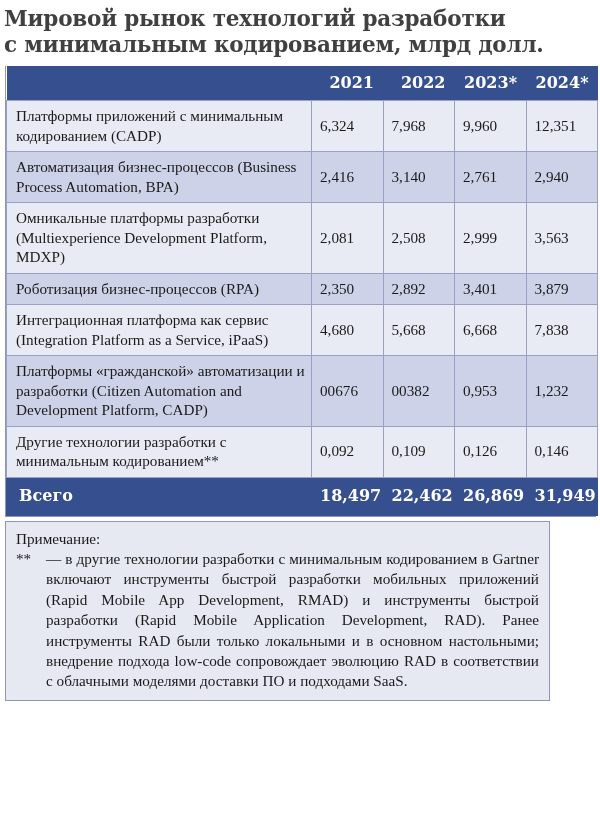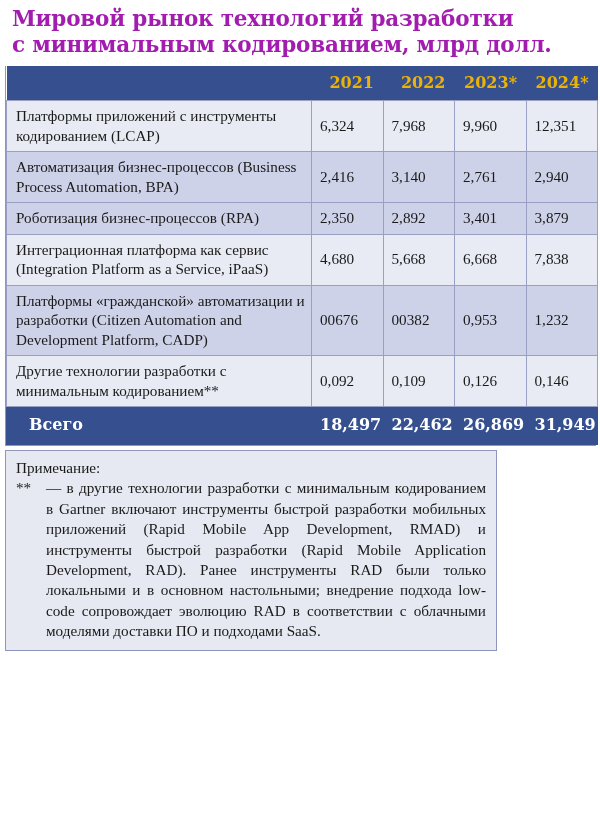--- a/index.html
+++ b/index.html
@@ -16,22 +16,22 @@
     -webkit-font-smoothing: antialiased;
   }
 
   
   .page-title {
     font-family: "DejaVu Serif", "Liberation Serif", serif;
     font-weight: bold;
     font-size: 21.5px;
     line-height: 26px;
     letter-spacing: -0.2px;
-    color: #a21caf;
-    padding: 6px 6px 0 12px;
+    color: #404040;
+    padding: 6px 6px 0 4px;
     margin: 0;
   }
   .page-title .t-line { display: block; white-space: nowrap; }
 
   
   .table-wrap {
     margin: 8px 4px 0 5px;
     border: 1px solid #8f95bd;
     border-top: none;
     box-sizing: border-box;
@@ -40,21 +40,21 @@
     border-collapse: collapse;
     width: 591px;
     table-layout: fixed;
     font-size: 15.2px;
   }
   table.data col.c-name  { width: 305px; }
   table.data col.c-num   { width: 71.5px; }
 
   thead th {
     background: #36508f;
-    color: #eab308;
+    color: #ffffff;
     font-family: "DejaVu Serif", "Liberation Serif", serif;
     font-weight: bold;
     font-size: 16px;
     height: 32px;
     padding: 0 9px 2px 0;
     text-align: right;
     border: none;
     vertical-align: middle;
   }
   thead th.h-blank { text-align: left; }
@@ -81,30 +81,30 @@
     background: #36508f;
     color: #ffffff;
     font-family: "DejaVu Serif", "Liberation Serif", serif;
     font-weight: bold;
     font-size: 16px;
     border-color: #36508f;
     height: 30px;
     padding-top: 3px;
     padding-bottom: 4px;
   }
-  tbody tr.total td.name { padding-left: 22px; }
+  tbody tr.total td.name { padding-left: 12px; }
   tbody tr.total td.num  { padding-right: 10px; }
 
   
   .notes {
     margin: 4px 4px 0 5px;
     background: #e6e8f2;
     border: 1px solid #8f95bd;
     box-sizing: border-box;
-    width: 492px;
+    width: 545px;
     padding: 7px 10px 8px 10px;
     font-size: 15.2px;
     line-height: 20.4px;
   }
   .notes .n-line { display: block; }
   .notes .n-body {
     display: block;
     position: relative;
     padding-left: 30px;
   }
@@ -142,32 +142,39 @@
       <tr>
         <th class="h-blank"></th>
         <th>2021</th>
         <th>2022</th>
         <th>2023*</th>
         <th>2024*</th>
       </tr>
     </thead>
     <tbody>
       <tr class="plain">
-        <td class="name">Платформы приложений с инструменты кодированием (LCAP)</td>
+        <td class="name">Платформы приложений с минимальным кодированием (CADP)</td>
         <td class="num">6,324</td>
         <td class="num">7,968</td>
         <td class="num">9,960</td>
         <td class="num">12,351</td>
       </tr>
       <tr class="shade">
         <td class="name">Автоматизация бизнес-процессов (Business Process Automation, BPA)</td>
         <td class="num">2,416</td>
         <td class="num">3,140</td>
         <td class="num">2,761</td>
         <td class="num">2,940</td>
+      </tr>
+      <tr class="plain">
+        <td class="name">Омникальные платформы разработки (Multiexperience Development Platform, MDXP)</td>
+        <td class="num">2,081</td>
+        <td class="num">2,508</td>
+        <td class="num">2,999</td>
+        <td class="num">3,563</td>
       </tr>
       <tr class="shade">
         <td class="name">Роботизация бизнес-процессов (RPA)</td>
         <td class="num">2,350</td>
         <td class="num">2,892</td>
         <td class="num">3,401</td>
         <td class="num">3,879</td>
       </tr>
       <tr class="plain">
         <td class="name">Интеграционная платформа как сервис (Integration Platform as a Service, iPaaS)</td>

